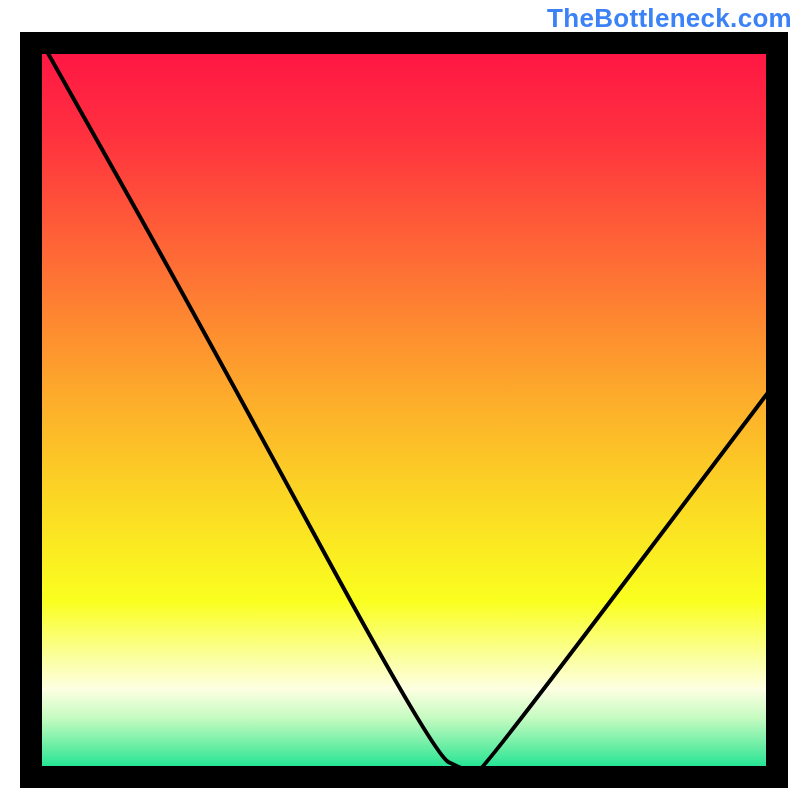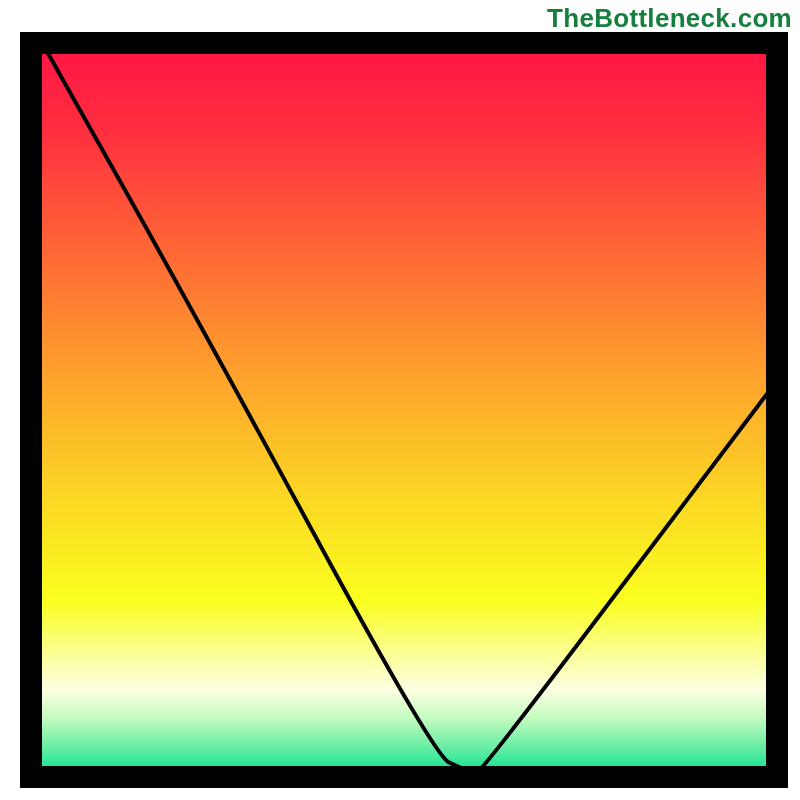--- a/index.html
+++ b/index.html
@@ -15,21 +15,21 @@
     width: 800px;
     height: 800px;
   }
   .watermark {
     position: absolute;
     top: 3px;
     right: 8px;
     font-family: Arial, Helvetica, sans-serif;
     font-size: 26px;
     font-weight: 600;
-    color: #15803d;
+    color: #3b82f6;
     letter-spacing: 0.3px;
     z-index: 10;
   }
   svg {
     display: block;
   }
 </style>
 </head>
 <body>
 

